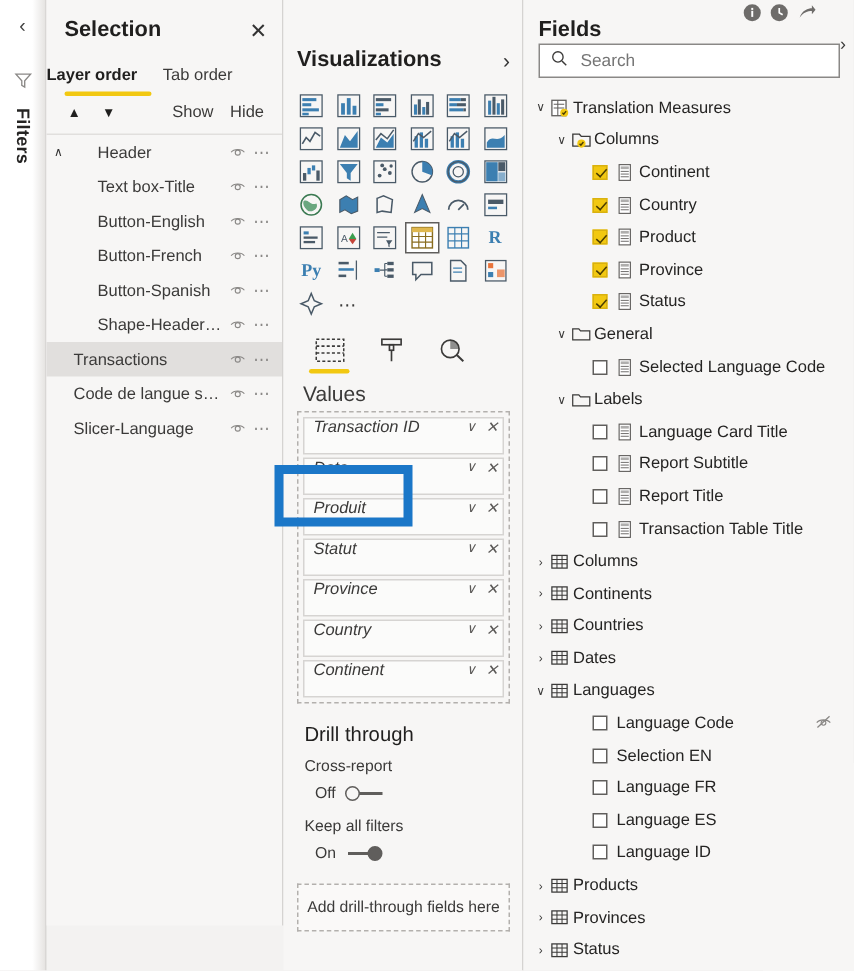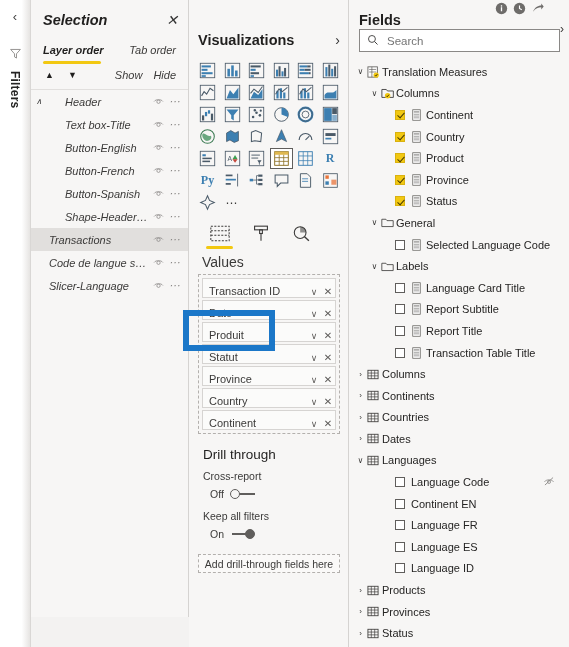--- a/index.html
+++ b/index.html
@@ -29,32 +29,31 @@
   .rail-label {
     writing-mode:vertical-rl;
     font-size:12px; font-weight:700; color:#252423; letter-spacing:.2px;
   }
 
   
   .selection-pane {
     width:158px; flex:0 0 158px; height:617px;
     background:#f7f6f5;
     border-right:1px solid #d5d3d1;
-    display:flex; flex-direction:column;font-style:italic;
+    display:flex; flex-direction:column;
   }
   .pane-head {
     display:flex; align-items:center; justify-content:space-between;
     padding:12px 10px 10px 12px;
   }
   .pane-title { font-size:14.5px; font-weight:700; color:#201f1e; }
   .pane-close { font-size:14px; color:#333; cursor:pointer; line-height:1; }
   .order-tabs {
-    display:flex; gap:10px; padding:6px 12px 0 12px;
+    display:flex; gap:17px; padding:6px 12px 0 0;
     font-size:11px;
-    justify-content:space-between;
   }
   .order-tab { color:#3b3a39; cursor:pointer; padding-bottom:3px; }
   .order-tab.active { font-weight:700; color:#201f1e; }
   .tab-underline { height:3px; width:58px; background:#f2c811; border-radius:2px; margin:2px 0 0 12px; }
   .arrows-row {
     display:flex; align-items:center; justify-content:space-between;
     padding:5px 12px 8px 14px;
   }
   .arrow-group { display:flex; gap:14px; }
   .arrow { font-size:9px; color:#201f1e; cursor:pointer; }
@@ -110,41 +109,41 @@
   .viz-tab-ul { height:3px; width:27px; background:#f2c811; border-radius:2px; margin-top:3px; }
   .viz-tab-ul.off { background:transparent; }
   .values-label { font-size:14px; color:#3b3a39; padding:5px 0 4px 13px; }
 
   .well {
     margin:0 8px 0 9px;
     border:1px dashed #b3b0ad;
     padding:3px;
   }
   .well-row {
-    display:flex; align-items:flex-end;
-    height:20px; margin-bottom:2px;
+    display:flex; align-items:flex-start;
+    height:25px; margin-bottom:2px;
     background:#fbfbfa; border:1px solid #d6d4d2;
     font-size:11px; color:#3b3a39;
-    padding-left:6px; cursor:pointer;
+    padding-left:6px; cursor:pointer;font-style:italic;
   }
   .well-row:last-child { margin-bottom:0; }
   .well-name { flex:1; overflow:hidden; white-space:nowrap; }
   .wr-ctl { width:14px; text-align:center; color:#5c5a58; font-size:9px; }
   .wr-x { width:14px; text-align:center; color:#5c5a58; font-size:10px; }
 
   .drill-title { font-size:13.5px; font-weight:400; color:#201f1e; padding:13px 0 8px 14px; }
   .drill-sub { font-size:10.5px; color:#3b3a39; padding:0 0 3px 14px; }
   .toggle-row { display:flex; align-items:center; gap:6px; padding:3px 0 10px 21px; font-size:10.5px; color:#3b3a39; }
   .tg { width:26px; height:10px; position:relative; display:inline-block; }
   .tg .track { position:absolute; top:4px; left:7px; width:18px; height:2px; background:#605e5c; }
   .tg .knob { position:absolute; top:0; left:0; width:10px; height:10px; border-radius:50%; border:1.6px solid #605e5c; background:#f7f6f5; }
   .tg.on .knob { left:15px; background:#605e5c; border-color:#605e5c; }
   .tg.on .track { left:2px; width:16px; }
   .drill-drop {
-    margin:4px 8px 0 9px; height:19px;
+    margin:4px 8px 0 9px; height:32px;
     border:1px dashed #b3b0ad; background:#faf9f8;
     display:flex; align-items:center; justify-content:center;
     font-size:10.5px; color:#3b3a39; cursor:pointer;
   }
 
   
   .fields-pane {
     flex:1; height:647px;
     background:#f7f6f5;
     display:flex; flex-direction:column;
@@ -1001,21 +1000,21 @@
           <span class="tlabel">Language Code</span>
           <span class="thide"><svg width="12" height="12" viewBox="0 0 16 16">
               <path d="M2 9 C4.4 5.6 11.6 5.6 14 9" fill="none" stroke="#8a8886" stroke-width="1.1"></path>
               <circle cx="8" cy="9.2" r="2.1" fill="none" stroke="#8a8886" stroke-width="1"></circle>
               <line x1="2.6" y1="13.4" x2="13.4" y2="3.4" stroke="#8a8886" stroke-width="1.2"></line>
             </svg></span>
         </div>
         <div class="tnode ind2">
           <span class="tcaret blank">&nbsp;</span>
           <span class="tcb"></span>
-          <span class="tlabel">Continent EN</span>
+          <span class="tlabel">Selection EN</span>
         </div>
         <div class="tnode ind2">
           <span class="tcaret blank">&nbsp;</span>
           <span class="tcb"></span>
           <span class="tlabel">Language FR</span>
         </div>
         <div class="tnode ind2">
           <span class="tcaret blank">&nbsp;</span>
           <span class="tcb"></span>
           <span class="tlabel">Language ES</span>

